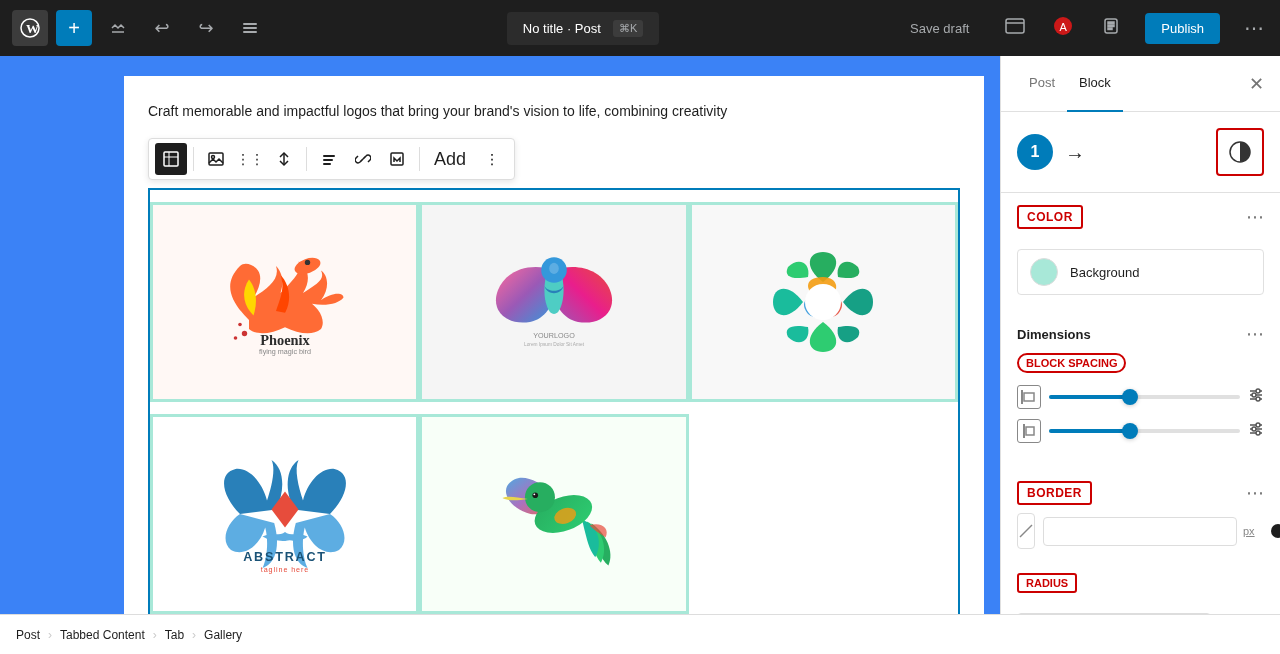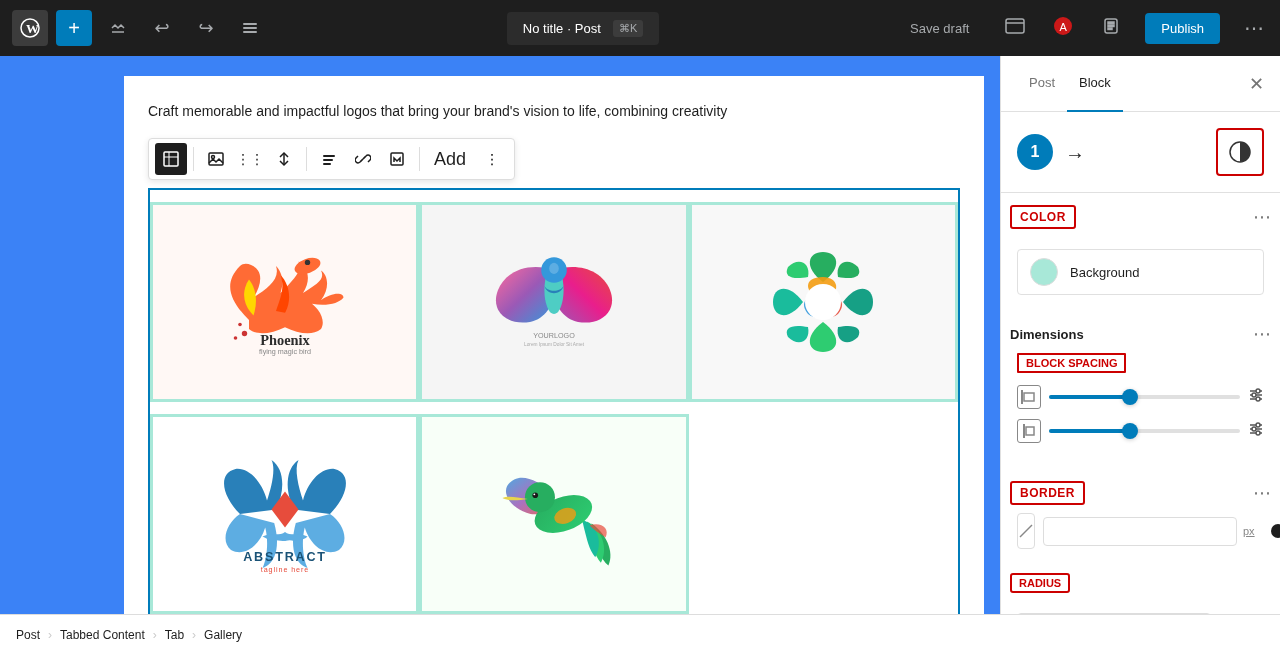--- a/index.html
+++ b/index.html
@@ -285,21 +285,21 @@
       display: flex; align-items: center; justify-content: center;
       font-size: 20px;
       background: #fff;
       margin-left: auto;
     }
 
     
     .section-header {
       display: flex;
       align-items: center;
-      padding: 12px 9px 8px;
+      padding: 12px 16px 8px;
       justify-content: space-between;
     }
     .section-label {
       font-size: 12px;
       font-weight: 600;
       text-transform: uppercase;
       letter-spacing: 0.5px;
       padding: 3px 8px;
       border-radius: 3px;
       color: #cc0000;
@@ -335,21 +335,21 @@
     .color-label { font-size: 13px; color: #1e1e1e; }
 
     
     .dimensions-section { padding: 0 16px 16px; }
     .block-spacing-label {
       font-size: 11px;
       font-weight: 600;
       padding: 2px 7px;
       border: 1.5px solid #cc0000;
       color: #cc0000;
-      border-radius: 1px;
+      border-radius: 10px;
       display: inline-block;
       margin-bottom: 12px;
     }
     .slider-row {
       display: flex;
       align-items: center;
       gap: 8px;
       margin-bottom: 10px;
     }
     .slider-icon {

